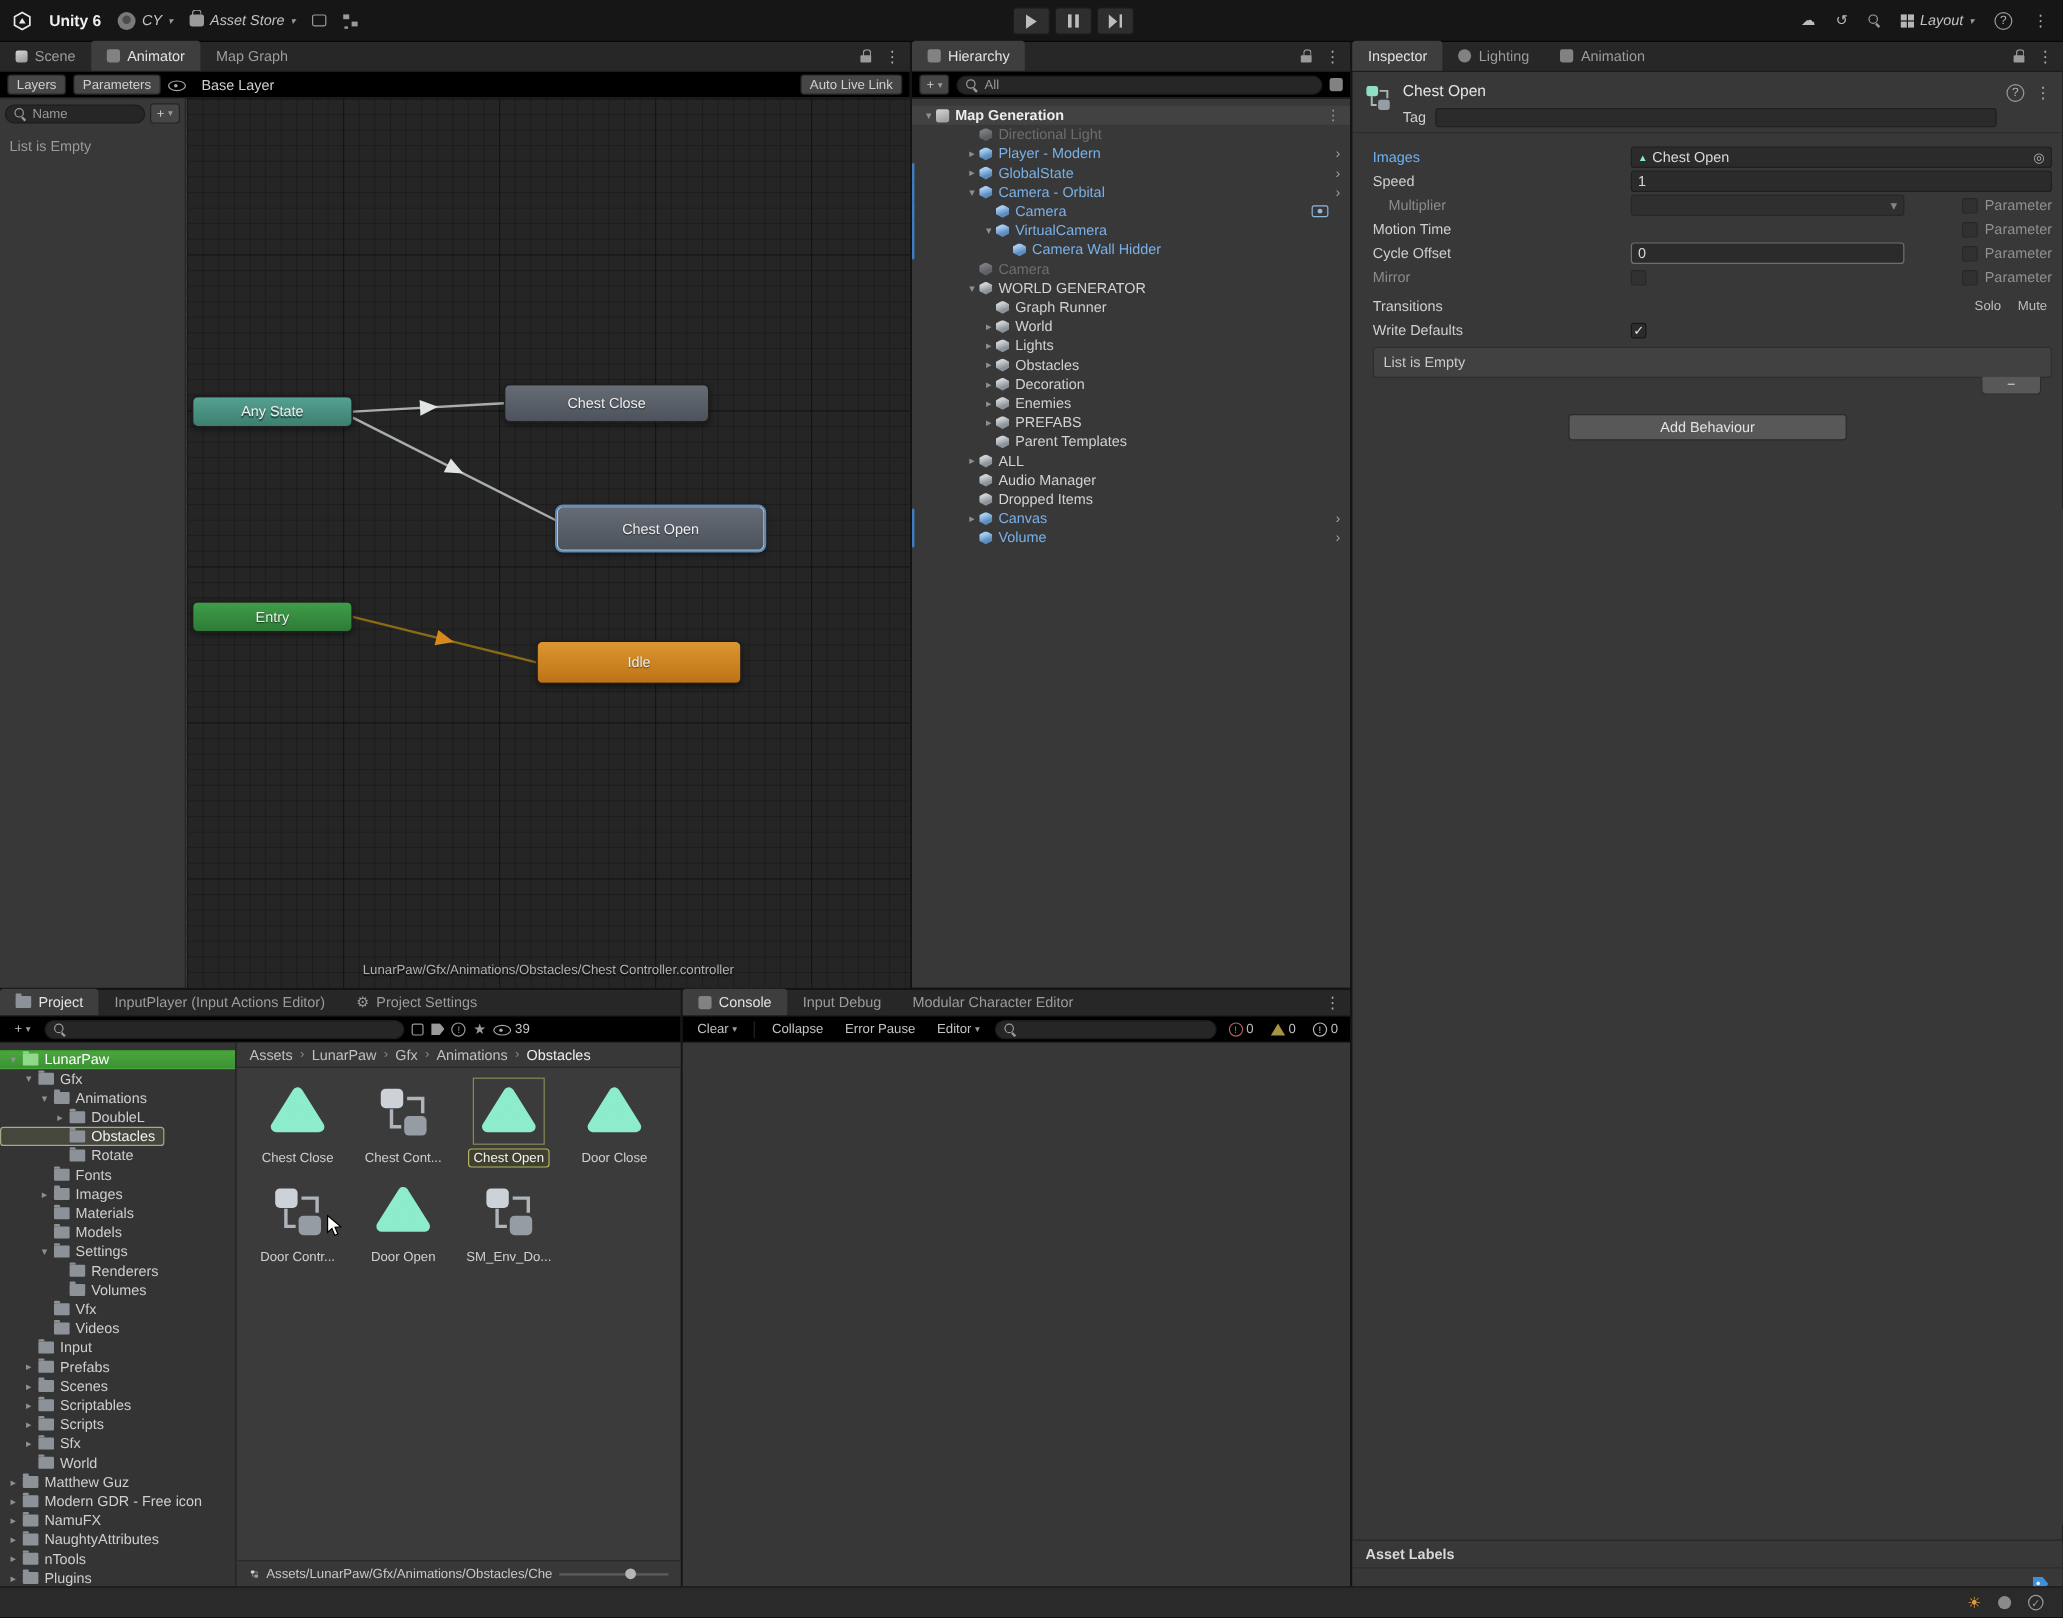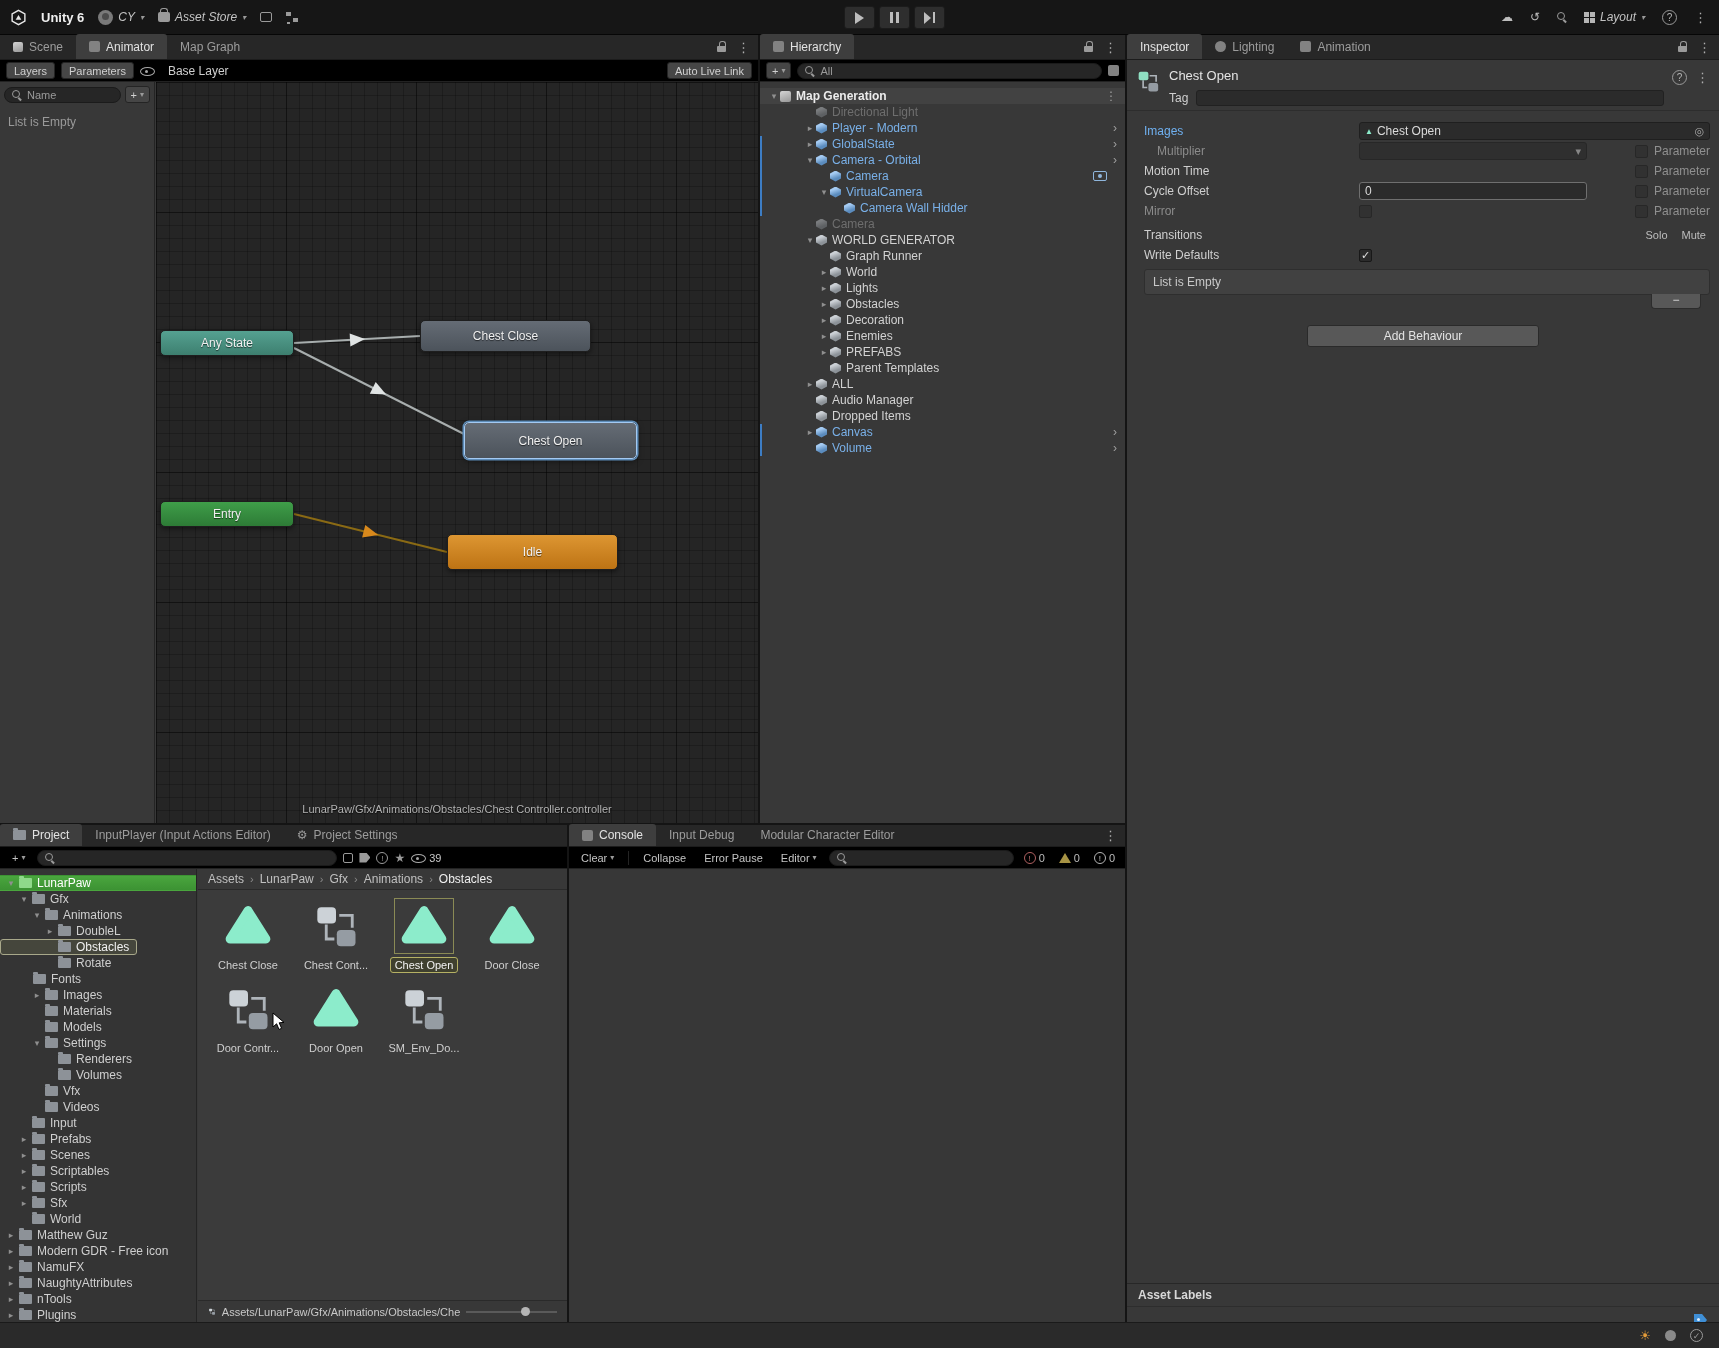--- a/index.html
+++ b/index.html
@@ -535,20 +535,26 @@
 
     <div class="irow">
       <span class="ilabel blue">Images</span>
       <span class="ifield grow">
         <span class="miniclip">▲</span>
         <span>Chest Open</span>
         <span class="objpick">◎</span>
       </span>
     </div>
     <div class="irow">
+      <span class="ilabel">Speed</span>
+      <span class="ifield grow">
+        <span>1</span>
+      </span>
+    </div>
+    <div class="irow">
       <span class="ilabel gray ind">Multiplier</span>
       <span class="ifield w228" style="opacity:.65;">
         <span class="objpick dd">▾</span>
       </span>
       <span class="pgroup">
         <span class="chk dim"></span>
         <span class="plabel">Parameter</span>
       </span>
     </div>
     <div class="irow">
@@ -663,21 +669,21 @@
             <div class="p-row outlined" style="padding-left: 43px;">
               <span class="tri"></span>
               <span class="folder"></span>
               <span class="p-label">Obstacles</span>
             </div>
             <div class="p-row" style="padding-left: 43px;">
               <span class="tri"></span>
               <span class="folder"></span>
               <span class="p-label">Rotate</span>
             </div>
-            <div class="p-row" style="padding-left: 18px;">
+            <div class="p-row" style="padding-left: 30px;">
               <span class="tri"></span>
               <span class="folder"></span>
               <span class="p-label">Fonts</span>
             </div>
             <div class="p-row" style="padding-left: 30px;">
               <span class="tri">▸</span>
               <span class="folder"></span>
               <span class="p-label">Images</span>
             </div>
             <div class="p-row" style="padding-left: 30px;">

